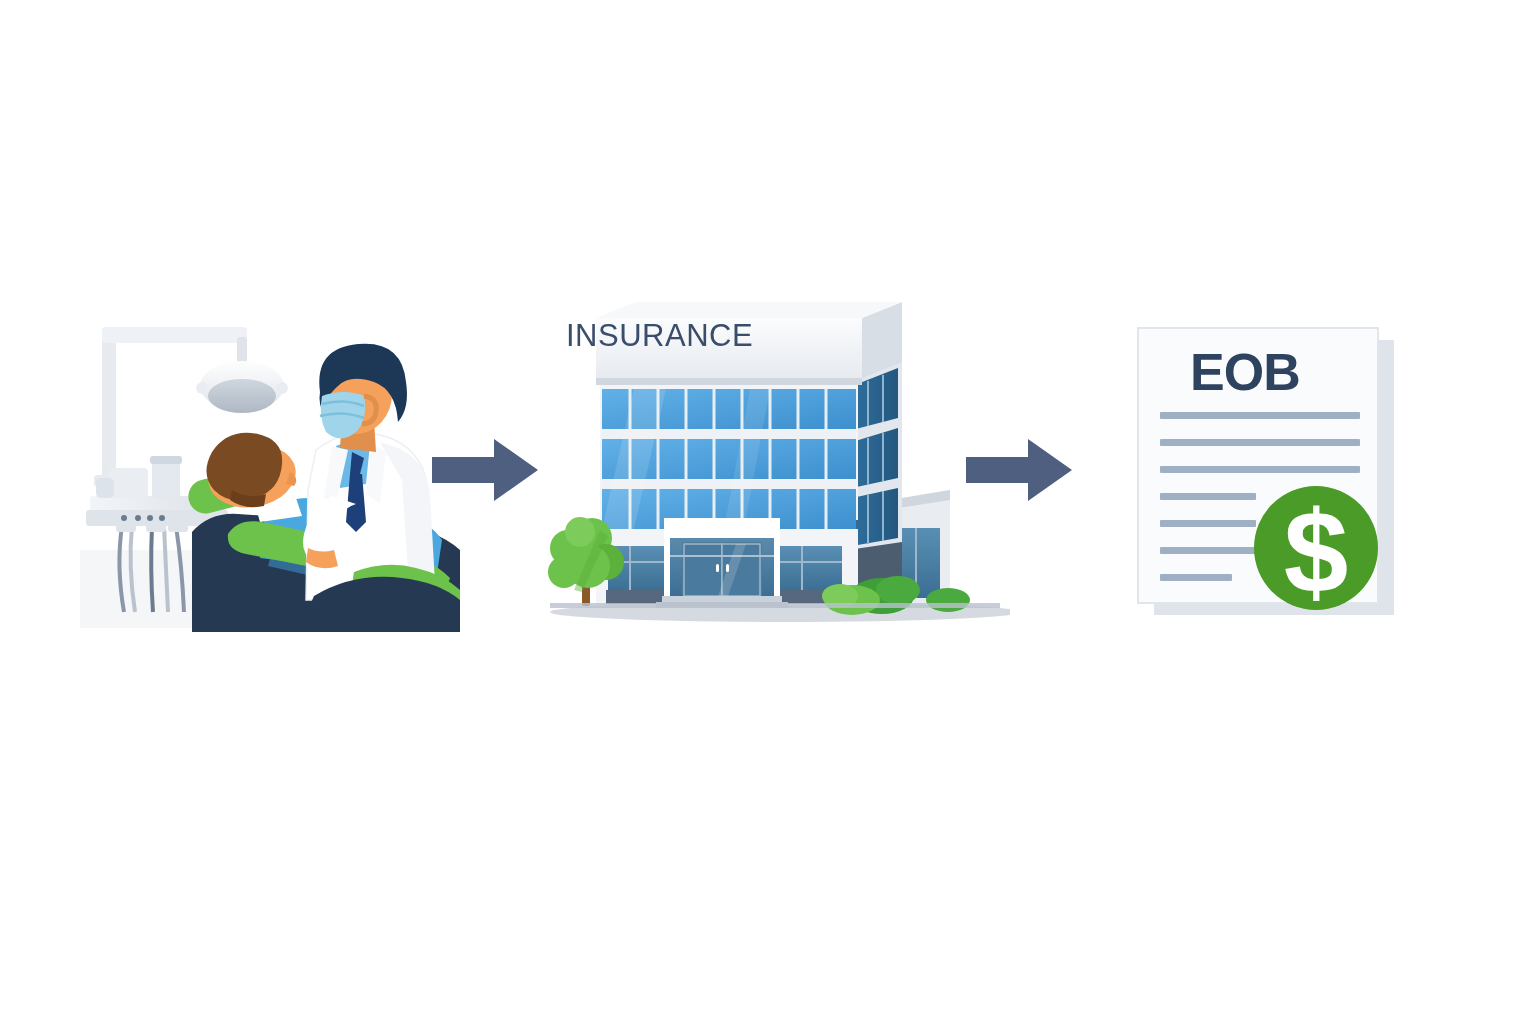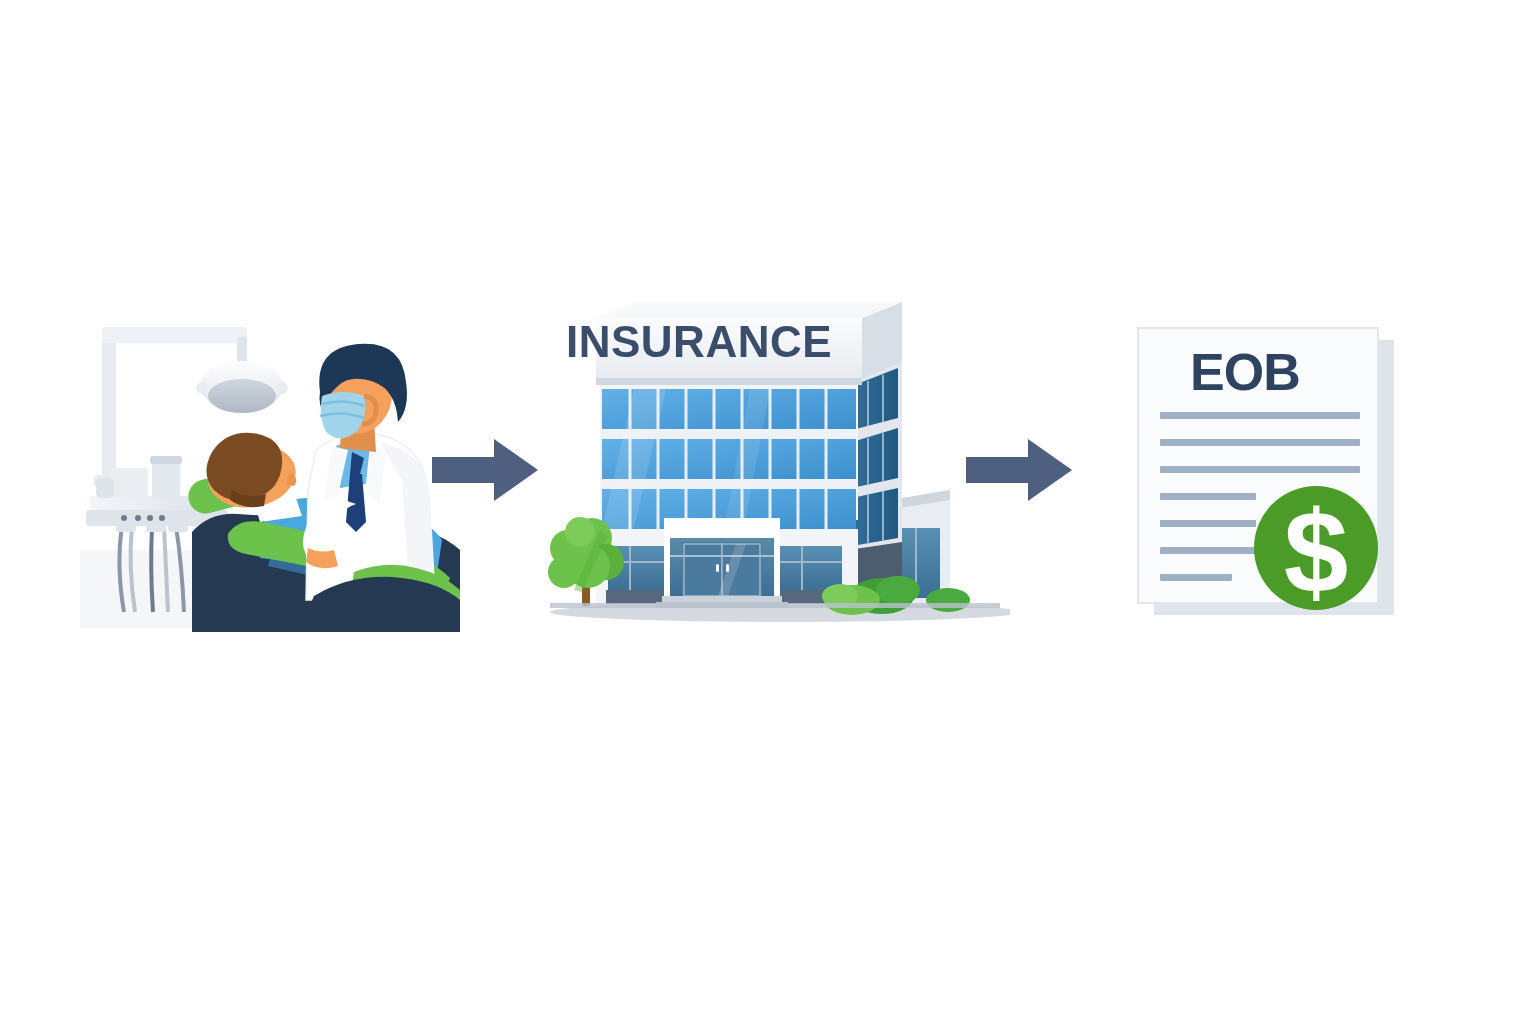--- a/index.html
+++ b/index.html
@@ -43,24 +43,24 @@
     left: 530px;
     top: 300px;
     width: 480px;
     height: 332px;
   }
   #insurance-sign-text {
     position: absolute;
     left: 0;
     top: 0;
     width: 100%;
-    text-align: right;
+    text-align: left;
     font-family: "Liberation Sans", sans-serif;
-    font-weight: bold;
-    font-size: 44px;
+    font-weight: normal;
+    font-size: 31px;
     letter-spacing: 0.5px;
     color: #3c4f६e;
     color: #3a4d6b;
     line-height: 1;
   }
 
   
   #scene-eob {
     left: 1120px;
     top: 300px;

